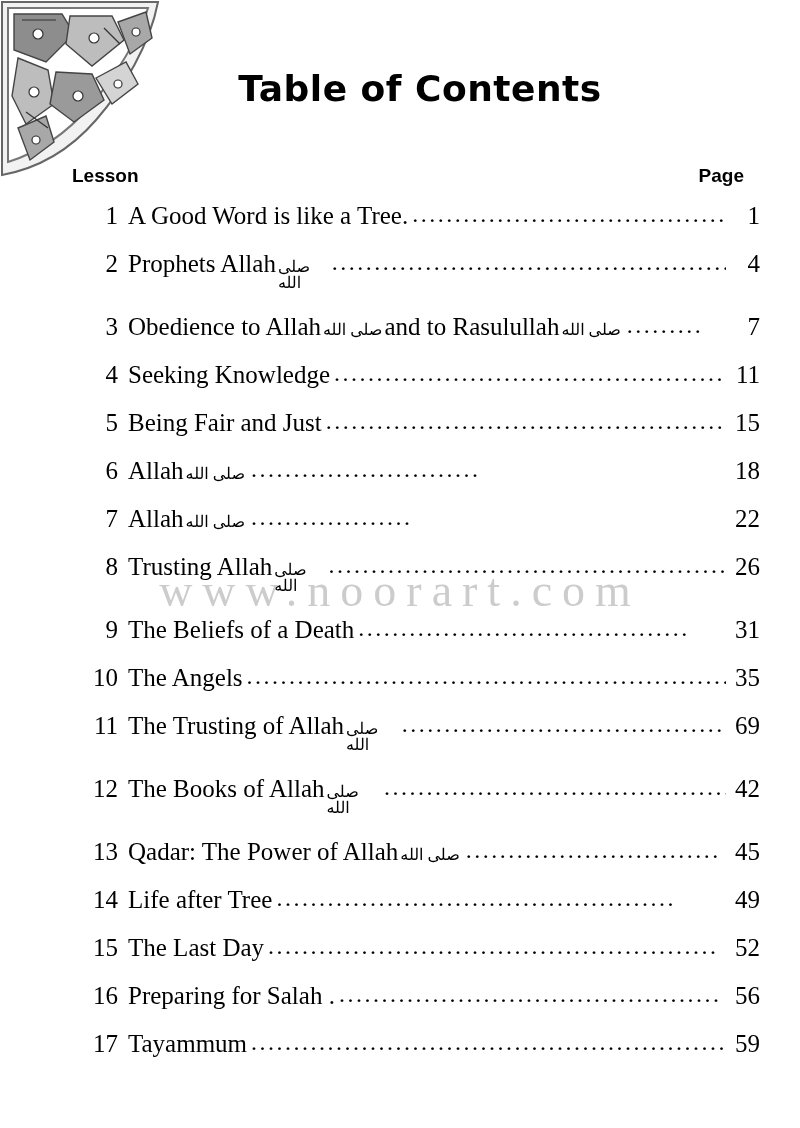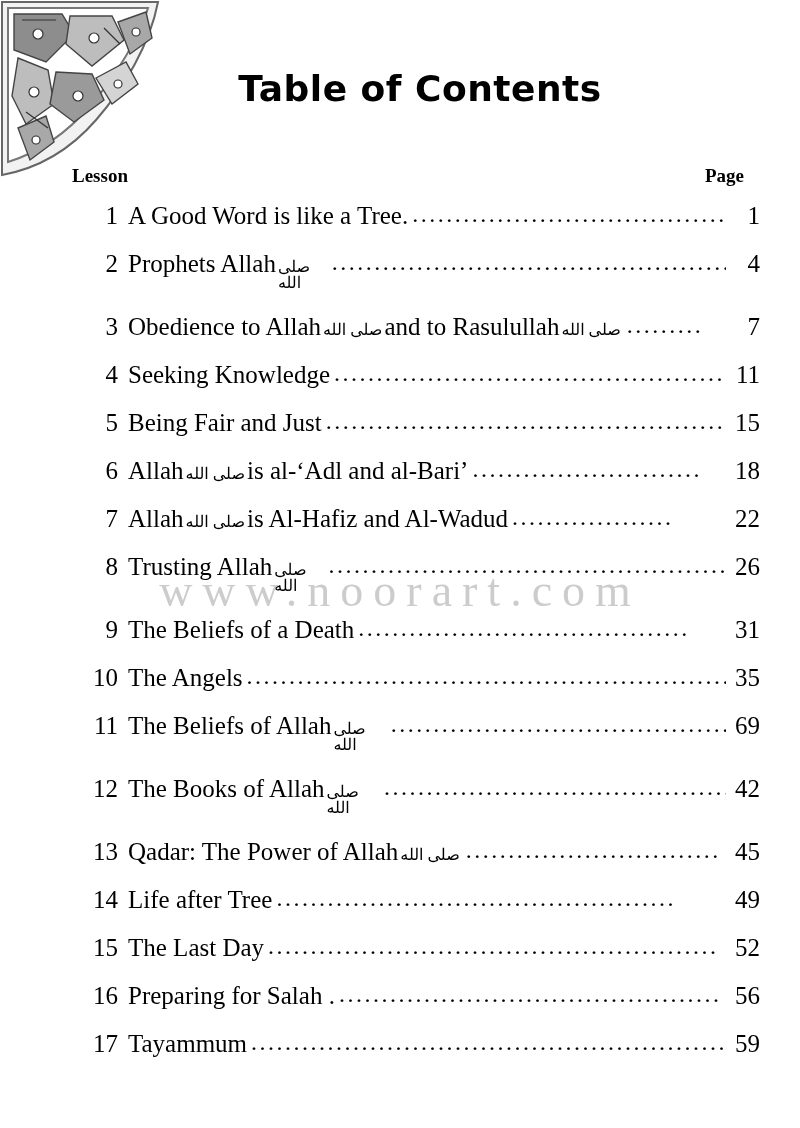--- a/index.html
+++ b/index.html
@@ -43,21 +43,21 @@
   
   .toc {
     position: absolute;
     left: 72px;
     right: 30px;
     top: 165px;
   }
   .head-row {
     display: flex;
     align-items: center;
-    font-family: Liberation Serif, serif;
+    font-family: Liberation Sans, sans-serif;
     font-weight: bold;
     font-size: 19px;
     margin-bottom: 16px;
   }
   .head-lesson {
     width: 100%;
   }
   .head-page {
     white-space: nowrap;
     padding-right: 26px;
@@ -201,30 +201,28 @@
     <span class="num">5</span>
     <span class="label">Being Fair and Just</span>
     <span class="dots">...............................................</span>
     <span class="pg">15</span>
   </div>
 
   <div class="row">
     <span class="num">6</span>
     <span class="label">Allah</span>
     <span class="ar">صلى الله</span>
-    <span class="label">is al-‘Adl and al-Bari’</span>
     <span class="dots">...........................</span>
     <span class="pg">18</span>
   </div>
 
   <div class="row">
     <span class="num">7</span>
     <span class="label">Allah</span>
     <span class="ar">صلى الله</span>
-    <span class="label">is Al-Hafiz and Al-Wadud</span>
     <span class="dots">...................</span>
     <span class="pg">22</span>
   </div>
 
   <div class="row">
     <span class="num">8</span>
     <span class="label">Trusting Allah</span>
     <span class="ar">صلى الله</span>
     <span class="dots">.........................................................</span>
     <span class="pg">26</span>
@@ -239,21 +237,21 @@
 
   <div class="row">
     <span class="num">10</span>
     <span class="label">The Angels</span>
     <span class="dots">....................................................................</span>
     <span class="pg">35</span>
   </div>
 
   <div class="row">
     <span class="num">11</span>
-    <span class="label">The Beliefs of Allah</span>
+    <span class="label">The Trusting of Allah</span>
     <span class="ar">صلى الله</span>
     <span class="dots">.............................................</span>
     <span class="pg">69</span>
   </div>
 
   <div class="row">
     <span class="num">12</span>
     <span class="label">The Books of Allah</span>
     <span class="ar">صلى الله</span>
     <span class="dots">..............................................</span>

